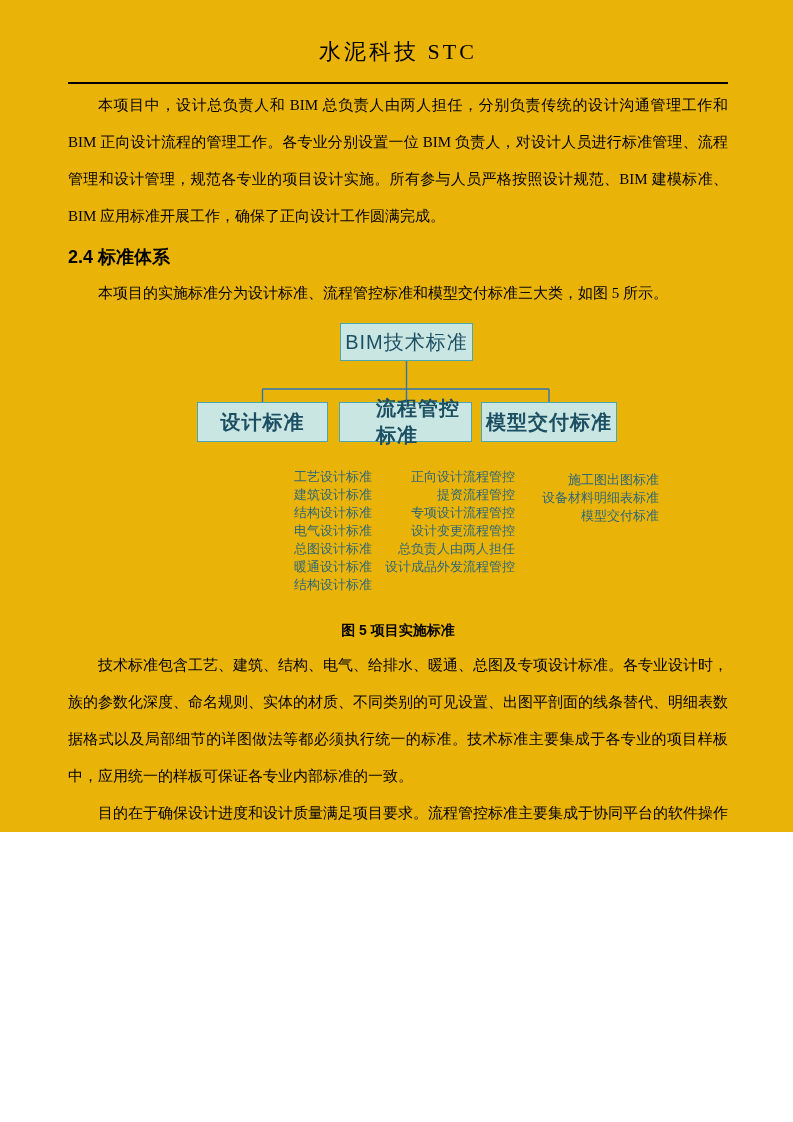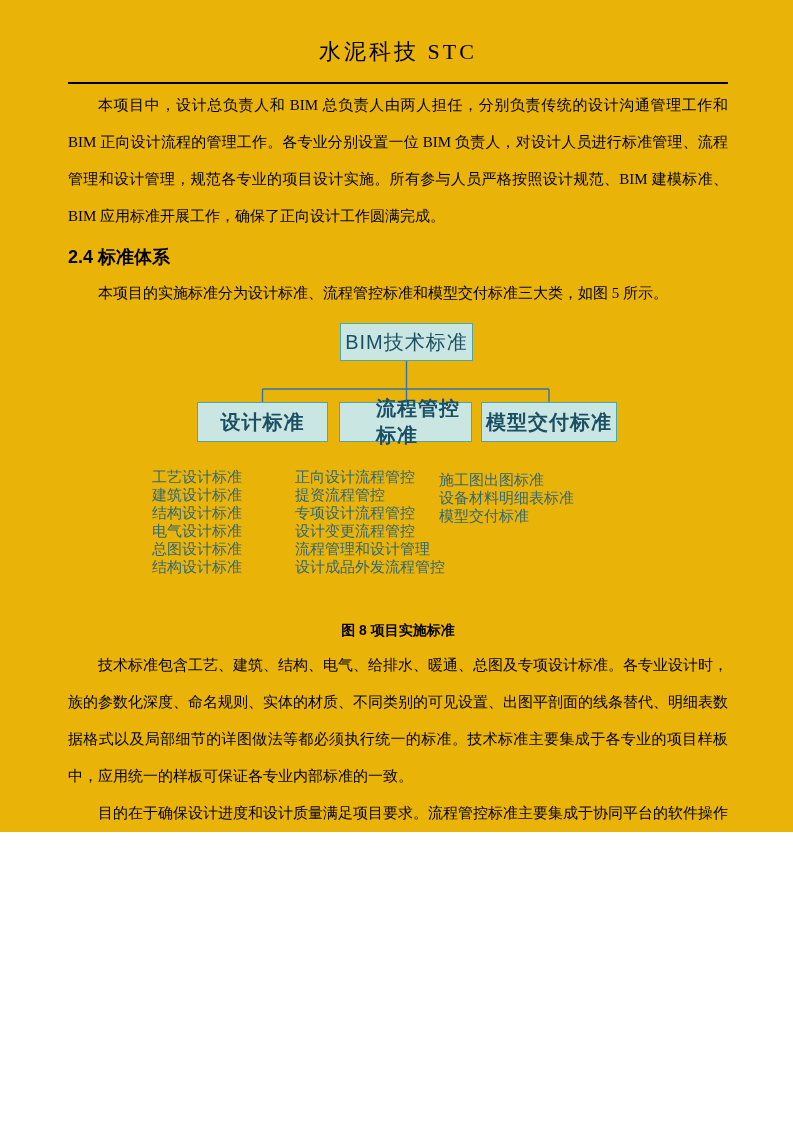--- a/index.html
+++ b/index.html
@@ -82,23 +82,23 @@
   }
   .root-node  { left: 272px; top: 5px;  width: 133px; height: 38px; }
   .child-node { top: 84px; height: 40px; font-weight: bold; }
   .b1 { left: 129px; width: 131px; }
   .b2 { left: 271px; width: 133px; padding-left: 36px; }
   .b3 { left: 413px; width: 136px; }
   .node-list {
     position: absolute;
     top: 150px;
     width: 220px;
-    text-align: left;
+    text-align: right;
     color: var(--list-text, #2e6779);
-    font-size: 15px;
+    font-size: 13px;
   }
   .l1 { left: 84px; }
   .l2 { left: 227px; }
   .l3 { left: 371px; top: 153px; }
   .list-line { line-height: 18px; }
   .caption {
     text-align: center;
     font-size: 14px;
     font-weight: bold;
     font-family: "Liberation Sans", "DejaVu Sans", sans-serif;
@@ -164,38 +164,39 @@
     <div class="node child-node b1">设计标准</div>
     <div class="node child-node b2">流程管控标准</div>
     <div class="node child-node b3">模型交付标准</div>
 
     <div class="node-list l1">
         <div class="list-line">工艺设计标准</div>
         <div class="list-line">建筑设计标准</div>
         <div class="list-line">结构设计标准</div>
         <div class="list-line">电气设计标准</div>
         <div class="list-line">总图设计标准</div>
+        <div class="list-line">暖通设计标准</div>
         <div class="list-line">结构设计标准</div>
       </div>
     <div class="node-list l2">
         <div class="list-line">正向设计流程管控</div>
         <div class="list-line">提资流程管控</div>
         <div class="list-line">专项设计流程管控</div>
         <div class="list-line">设计变更流程管控</div>
-        <div class="list-line">流程管理和设计管理</div>
+        <div class="list-line">总负责人由两人担任</div>
         <div class="list-line">设计成品外发流程管控</div>
       </div>
     <div class="node-list l3">
         <div class="list-line">施工图出图标准</div>
         <div class="list-line">设备材料明细表标准</div>
         <div class="list-line">模型交付标准</div>
       </div>
   </div>
 
-  <div class="caption">图 8  项目实施标准</div>
+  <div class="caption">图 5  项目实施标准</div>
 
   <p class="para">技术标准包含工艺、建筑、结构、电气、给排水、暖通、总图及专项设计标准。各专业设计时，族的参数化深度、命名规则、实体的材质、不同类别的可见设置、出图平剖面的线条替代、明细表数据格式以及局部细节的详图做法等都必须执行统一的标准。技术标准主要集成于各专业的项目样板中，应用统一的样板可保证各专业内部标准的一致。</p>
   <p class="para">目的在于确保设计进度和设计质量满足项目要求。流程管控标准主要集成于协同平台的软件操作流程内，通过软件来保证流程的有序进行。</p>
 
   <div class="footer">
     <div class="footer-rule"></div>
     <div class="footer-row">
       <span class="page-number">27</span>
       <span class="issue">2023.No.2</span>
     </div>

